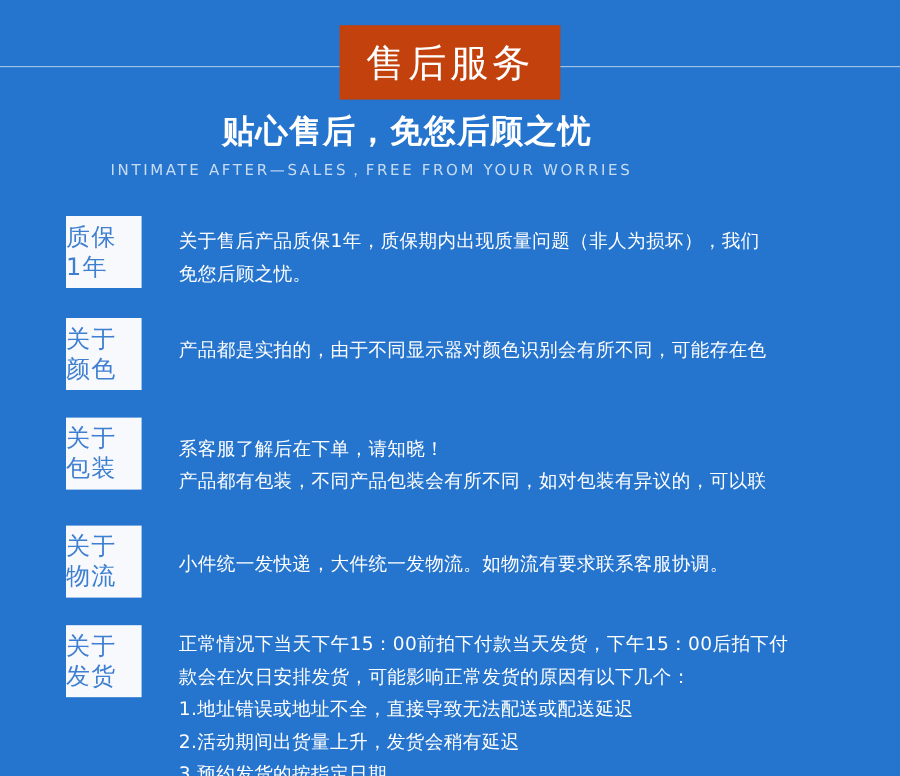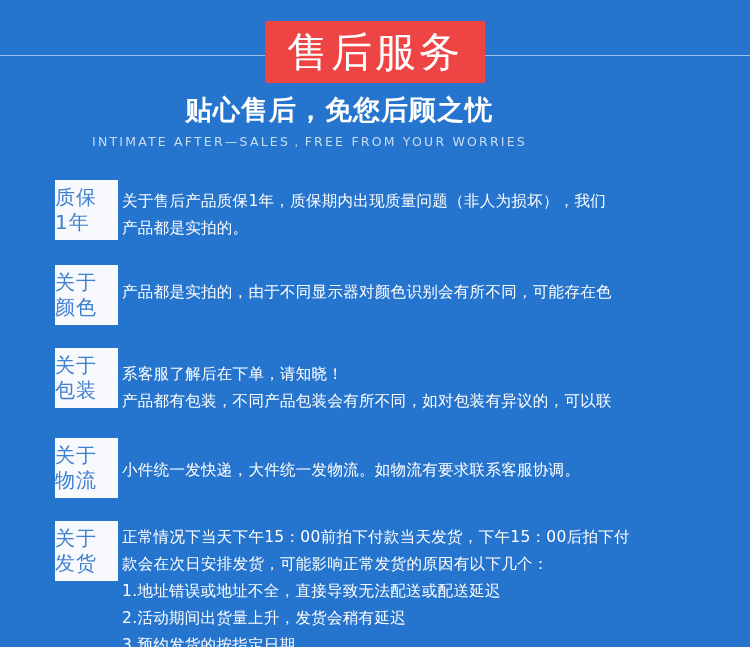--- a/index.html
+++ b/index.html
@@ -32,24 +32,24 @@
   .title-wrap {
     position: absolute;
     top: 21px;
     left: 0;
     width: 750px;
     text-align: center;
   }
   .title {
     display: inline-block;
     position: relative;
-    background: #ef4444;
+    background: #c2410c;
     padding: 0 22px;
     color: #ffffff;
-    font-size: 41px;
+    font-size: 32px;
     line-height: 62px;
     letter-spacing: 3px;
     font-weight: normal;
   }
   .subtitle {
     position: absolute;
     top: 92px;
     left: 0;
     width: 678px;
     text-align: center;
@@ -100,32 +100,32 @@
     line-height: 25px;
     letter-spacing: 1px;
     box-sizing: border-box;
   }
   .badge-line {
     display: block;
     white-space: nowrap;
   }
   .row-text {
     flex: 1 1 auto;
-    padding-left: 4px;
+    padding-left: 31px;
     padding-right: 18px;
     color: #ffffff;
     font-size: 15.5px;
     line-height: 27px;
     letter-spacing: 0.3px;
   }
   .row-text p {
     margin: 0;
   }
   .row-1 .row-text { padding-top: 8px; }
-  .row-2 .row-text { padding-top: 14px; }
+  .row-2 .row-text { padding-top: 14px; font-family: Liberation Serif, serif; }
   .row-3 .row-text { padding-top: 13px; }
   .row-4 .row-text { padding-top: 19px; }
   .row-5 .row-text { padding-top: 3px; }
 </style>
 </head>
 <body>
 
 <div class="header">
   <div class="title-rule"></div>
   <div class="title-wrap">
@@ -137,21 +137,21 @@
 
 <div class="rows">
 
   <div class="row row-1">
     <div class="badge">
       <span class="badge-line">质保</span>
       <span class="badge-line">1年</span>
     </div>
     <div class="row-text">
       <p>关于售后产品质保1年，质保期内出现质量问题（非人为损坏），我们</p>
-      <p>产品都是实拍的。</p>
+      <p>免您后顾之忧。</p>
     </div>
   </div>
 
   <div class="row row-2">
     <div class="badge">
       <span class="badge-line">关于</span>
       <span class="badge-line">颜色</span>
     </div>
     <div class="row-text">
       <p>产品都是实拍的，由于不同显示器对颜色识别会有所不同，可能存在色</p>

